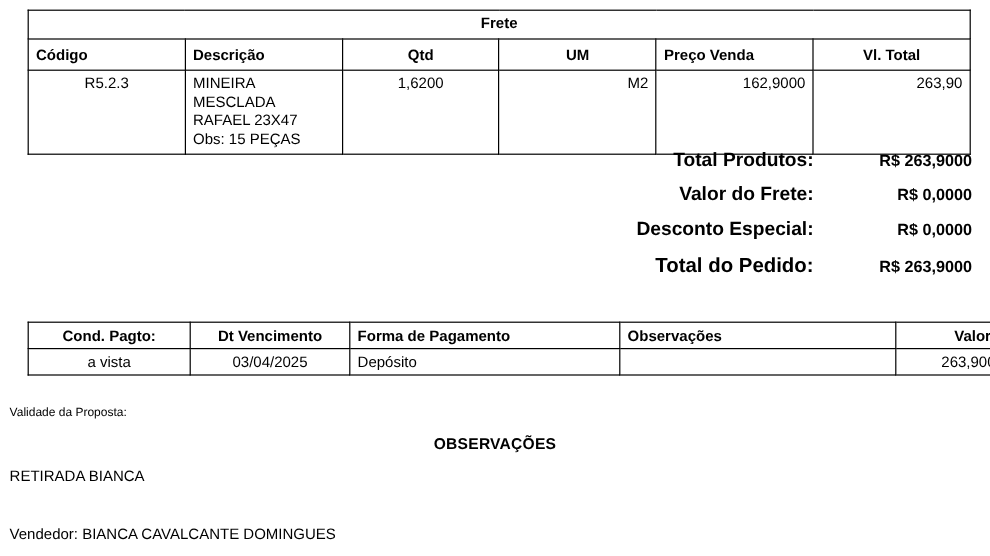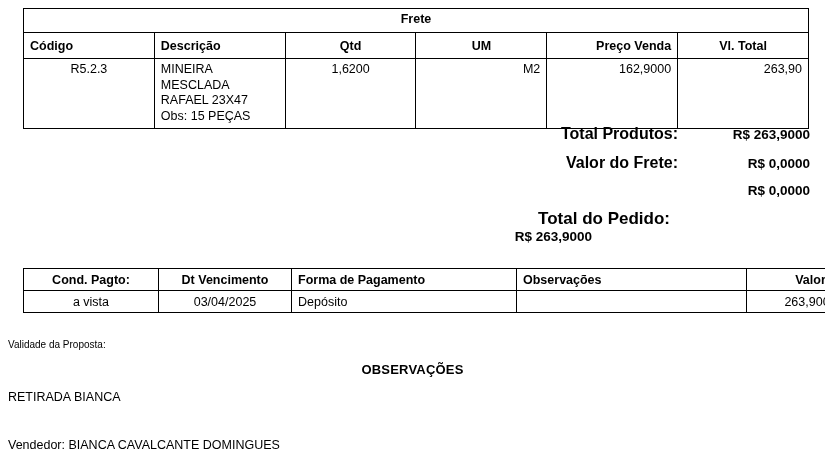--- a/index.html
+++ b/index.html
@@ -42,21 +42,21 @@
   }
   .item-head-row th {
     font-weight: bold;
     height: 19px;
     vertical-align: middle;
   }
   .col-codigo   { width: 96px; text-align: left; }
   .col-desc     { width: 322px; text-align: left; }
   .col-qtd      { width: 76px; text-align: center; }
   .col-um       { width: 50px; text-align: center; }
-  .col-preco    { width: 153px; text-align: right; }
+  .col-preco    { width: 153px; text-align: left; }
   .col-total    { width: 120px; text-align: center; }
 
   .item-body-row td {
     height: 38px;
   }
   .cell-codigo { text-align: center; vertical-align: top; padding-top: 8px; }
   .cell-desc   { text-align: left; line-height: 1.25; padding-top: 6px; }
   .cell-qtd    { text-align: center; vertical-align: top; padding-top: 8px; }
   .cell-um     { text-align: right;  vertical-align: top; padding-top: 8px; padding-left: 6px;}
   .cell-preco  { text-align: right; vertical-align: top; padding-top: 8px; padding-right: 8px;}
@@ -83,21 +83,20 @@
     padding-right: 10px;
   }
   .totals-value {
     font-weight: bold;
     font-size: 13.5px;
     text-align: right;
     width: 122px;
   }
   .totals-row.grand {
     margin-top: 6px;
-    flex-direction: column;
   }
   .totals-row.grand .totals-label {
     font-size: 17px;
   }
   .totals-row.grand .totals-value {
     font-size: 13.5px;
   }
 
   
   .pay-table {
@@ -188,20 +187,21 @@
 <div class="totals">
   <div class="totals-row">
     <div class="totals-label">Total Produtos:</div>
     <div class="totals-value">R$ 263,9000</div>
   </div>
   <div class="totals-row">
     <div class="totals-label">Valor do Frete:</div>
     <div class="totals-value">R$ 0,0000</div>
   </div>
   <div class="totals-row">
+    <div class="totals-label">Desconto Especial:</div>
     <div class="totals-value">R$ 0,0000</div>
   </div>
   <div class="totals-row grand">
     <div class="totals-label">Total do Pedido:</div>
     <div class="totals-value">R$ 263,9000</div>
   </div>
 </div>
 
 <table class="pay-table">
   <tbody>

